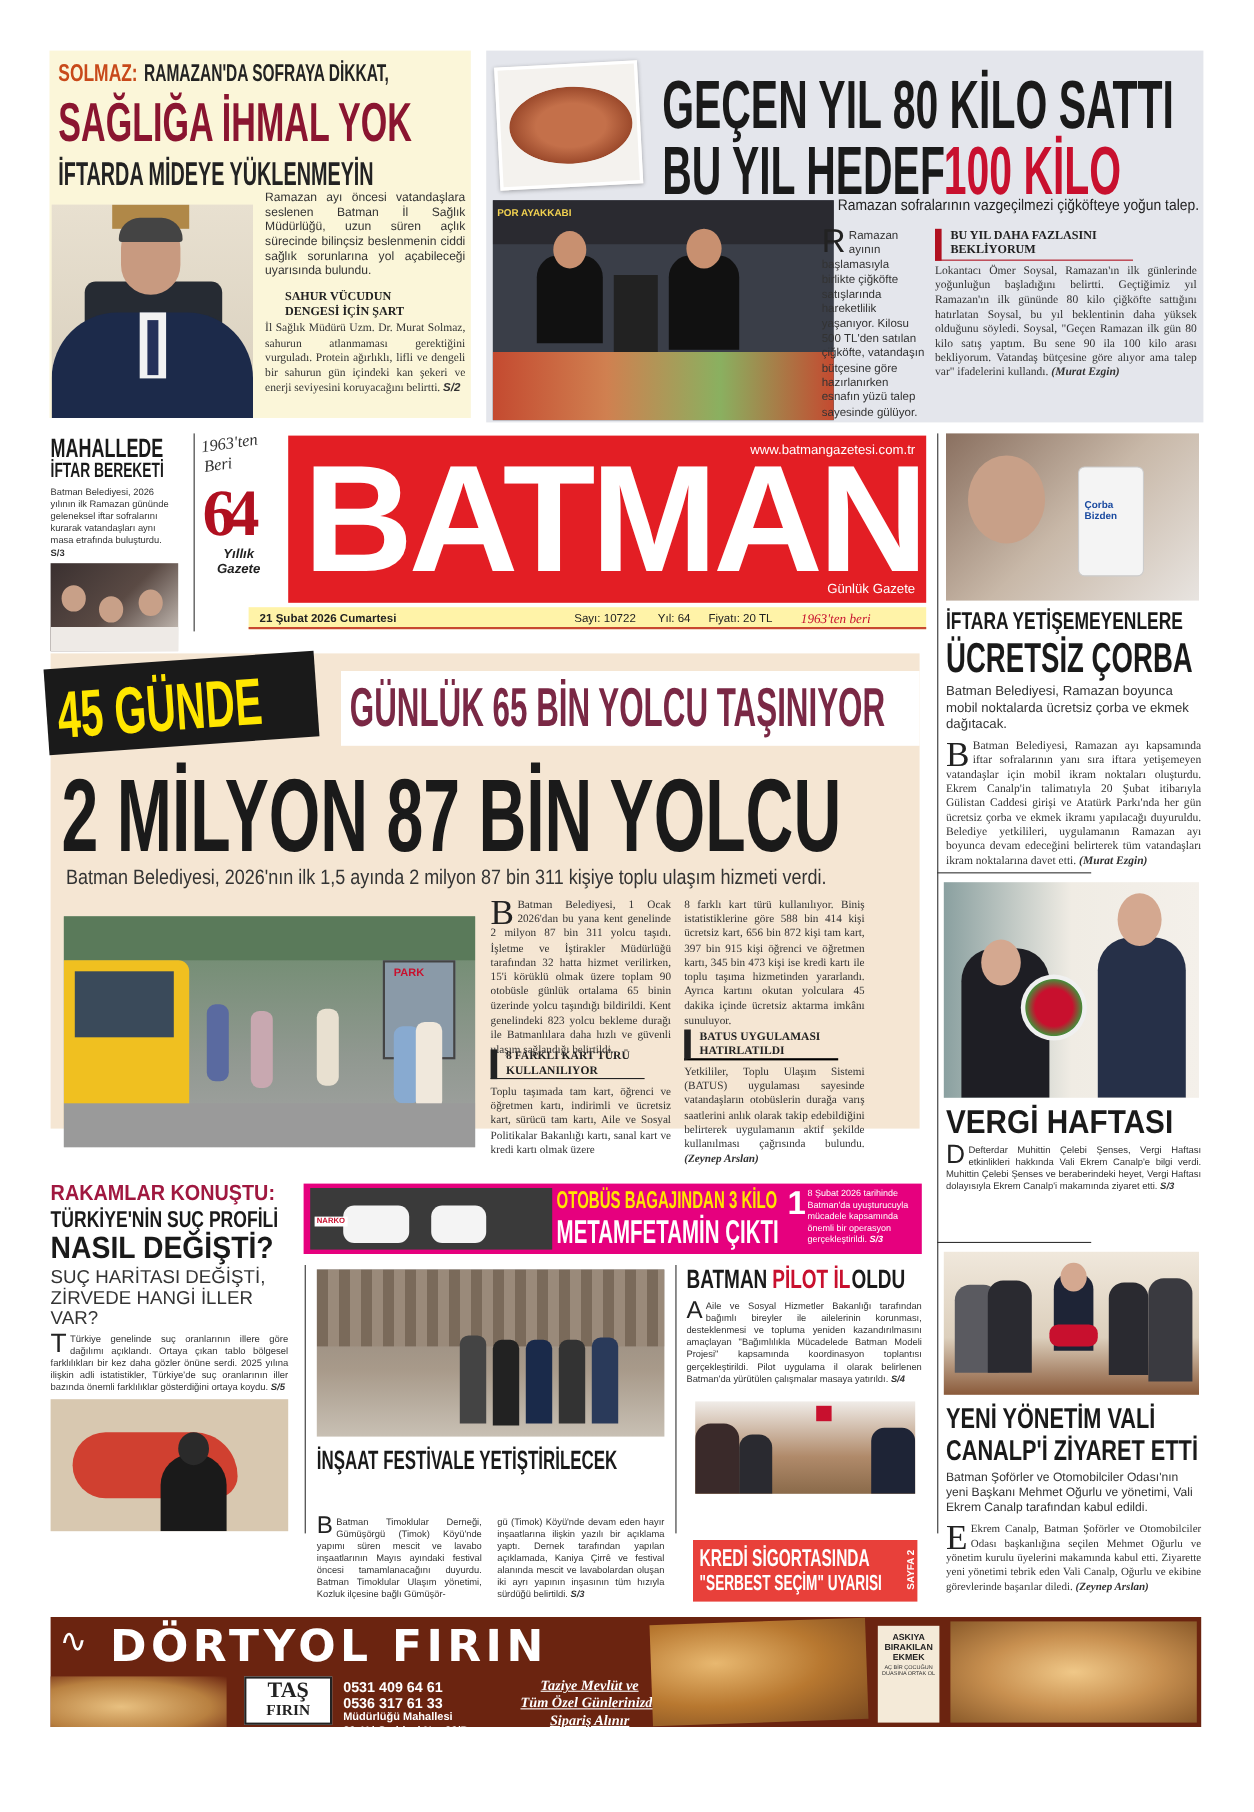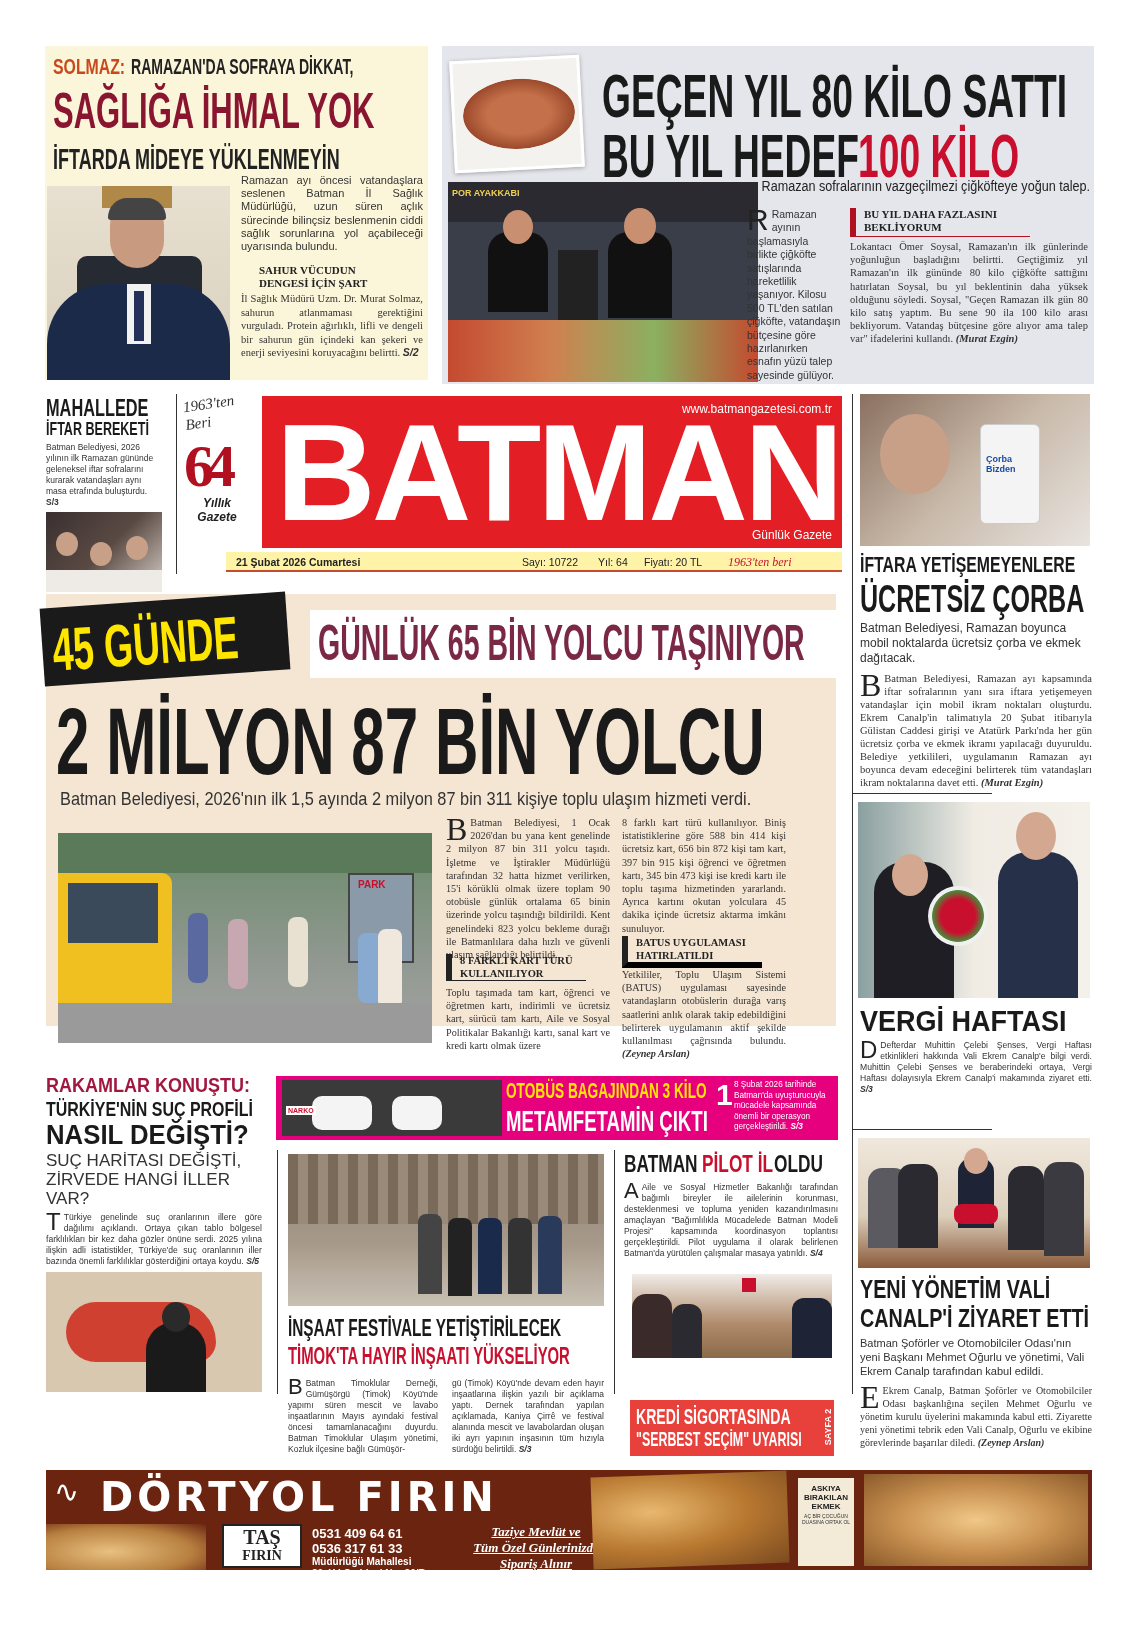--- a/index.html
+++ b/index.html
@@ -171,41 +171,41 @@
   <div class="abs body-text" style="left:400px;top:222px;width:164px;font-size:10.2px;line-height:13.2px;">
     <span class="dropcap-serif">B</span>
     <span>Batman Belediyesi, 1 Ocak 2026'dan bu yana kent genelinde 2 milyon 87 bin 311 yolcu taşıdı. İşletme ve İştirakler Müdürlüğü tarafından 32 hatta hizmet verilirken, 15'i körüklü olmak üzere toplam 90 otobüsle günlük ortalama 65 binin üzerinde yolcu taşındığı bildirildi. Kent genelindeki 823 yolcu bekleme durağı ile Batmanlılara daha hızlı ve güvenli ulaşım sağlandığı belirtildi.</span>
   </div>
   <div class="abs bar-mark-dark" style="left:400px;top:360px;width:140px;border-bottom:1px solid #222;">
     <div class="sub-head" style="font-size:10.5px;">8 FARKLI KART TÜRÜ KULLANILIYOR</div>
   </div>
   <div class="abs body-text" style="left:400px;top:392px;width:164px;font-size:10.2px;line-height:13.2px;">Toplu taşımada tam kart, öğrenci ve öğretmen kartı, indirimli ve ücretsiz kart, sürücü tam kartı, Aile ve Sosyal Politikalar Bakanlığı kartı, sanal kart ve kredi kartı olmak üzere</div>
 
   <div class="abs body-text" style="left:576px;top:222px;width:164px;font-size:10.2px;line-height:13.2px;">8 farklı kart türü kullanılıyor. Biniş istatistiklerine göre 588 bin 414 kişi ücretsiz kart, 656 bin 872 kişi tam kart, 397 bin 915 kişi öğrenci ve öğretmen kartı, 345 bin 473 kişi ise kredi kartı ile toplu taşıma hizmetinden yararlandı. Ayrıca kartını okutan yolculara 45 dakika içinde ücretsiz aktarma imkânı sunuluyor.</div>
-  <div class="abs bar-mark-dark" style="left:576px;top:342px;width:140px;border-bottom:6px solid #000000;">
+  <div class="abs bar-mark-dark" style="left:576px;top:342px;width:140px;border-bottom:2px solid #000000;">
     <div class="sub-head" style="font-size:10.5px;">BATUS UYGULAMASI HATIRLATILDI</div>
   </div>
   <div class="abs body-text" style="left:576px;top:374px;width:164px;font-size:10.2px;line-height:13.2px;">
     <span>Yetkililer, Toplu Ulaşım Sistemi (BATUS) uygulaması sayesinde vatandaşların otobüslerin durağa varış saatlerini anlık olarak takip edebildiğini belirterek uygulamanın aktif şekilde kullanılması çağrısında bulundu.</span>
     <b><i>(Zeynep Arslan)</i></b>
   </div>
 </div>
 
 <div class="abs photo" style="left:858px;top:802px;width:232px;height:196px;background:linear-gradient(90deg,#8aa0a0,#f0ece4 50%,#f4f0ea);">
   <div class="abs" style="left:16px;top:60px;width:80px;height:136px;background:#1e1e24;border-radius:30px 30px 0 0;"></div>
   <div class="abs" style="left:34px;top:52px;width:36px;height:42px;background:#d4a890;border-radius:50%;"></div>
   <div class="abs" style="left:70px;top:84px;width:60px;height:60px;background:radial-gradient(#c8102e 40%,#4a8a3a 60%,#f0f0f0 62%);border-radius:50%;"></div>
   <div class="abs" style="left:140px;top:50px;width:80px;height:146px;background:#263048;border-radius:30px 30px 0 0;"></div>
   <div class="abs" style="left:158px;top:10px;width:40px;height:48px;background:#d4a890;border-radius:50%;"></div>
 </div>
 <div class="abs" style="left:860px;top:1004px;width:232px;">
   <div><span class="cond" style="font-size:30px;color:#1a1a1a;transform:scaleX(0.9);">VERGİ HAFTASI</span></div>
   <div class="sans-body" style="font-size:8.6px;line-height:11px;margin-top:2px;">
     <span class="dropcap" style="font-size:24px;line-height:20px;">D</span>
-    <span>Defterdar Muhittin Çelebi Şenses, Vergi Haftası etkinlikleri hakkında Vali Ekrem Canalp'e bilgi verdi. Muhittin Çelebi Şenses ve beraberindeki ortaya, Vergi Haftası dolayısıyla Ekrem Canalp'i makamında ziyaret etti.</span>
+    <span>Defterdar Muhittin Çelebi Şenses, Vergi Haftası etkinlikleri hakkında Vali Ekrem Canalp'e bilgi verdi. Muhittin Çelebi Şenses ve beraberindeki heyet, Vergi Haftası dolayısıyla Ekrem Canalp'i makamında ziyaret etti.</span>
     <b><i>S/3</i></b>
   </div>
 </div>
 <div class="hline" style="left:852px;top:1129px;width:140px;"></div>
 
 <div class="abs photo" style="left:858px;top:1138px;width:232px;height:130px;background:linear-gradient(#f0e8dc,#dccfbc 60%,#8a5a3a);">
   <div class="abs" style="left:100px;top:20px;width:36px;height:70px;background:#1e2436;border-radius:14px 14px 0 0;"></div>
   <div class="abs" style="left:106px;top:10px;width:24px;height:26px;background:#d4a890;border-radius:50%;"></div>
   <div class="abs" style="left:96px;top:66px;width:44px;height:20px;background:#c8102e;border-radius:8px;"></div>
   <div class="abs" style="left:10px;top:30px;width:40px;height:80px;background:#5a5a60;border-radius:14px 14px 0 0;"></div>
@@ -264,21 +264,20 @@
 <div class="abs photo" style="left:288px;top:1154px;width:316px;height:152px;background:linear-gradient(#8a8078,#a89a8a 60%,#c8c0b4);">
   <div class="abs" style="left:0;top:0;width:316px;height:70px;background:repeating-linear-gradient(90deg,#7a6a5a 0 10px,#9a8a7a 10px 20px);"></div>
   <div class="abs" style="left:130px;top:60px;width:24px;height:80px;background:#444;border-radius:8px 8px 0 0;"></div>
   <div class="abs" style="left:160px;top:64px;width:24px;height:78px;background:#222;border-radius:8px 8px 0 0;"></div>
   <div class="abs" style="left:190px;top:64px;width:24px;height:76px;background:#1a2a4a;border-radius:8px 8px 0 0;"></div>
   <div class="abs" style="left:220px;top:64px;width:24px;height:76px;background:#333;border-radius:8px 8px 0 0;"></div>
   <div class="abs" style="left:250px;top:62px;width:24px;height:78px;background:#2a3a5a;border-radius:8px 8px 0 0;"></div>
 </div>
 <div class="abs" style="left:288px;top:1314px;width:316px;">
   <div><span class="cond" style="font-size:24px;color:#1a1a1a;transform:scaleX(0.64);">İNŞAAT FESTİVALE YETİŞTİRİLECEK</span></div>
-  <div><span class="cond" style="font-size:24px;color:#c8102e;transform:scaleX(0.62);">TİMOK'TA HAYIR İNŞAATI YÜKSELİYOR</span></div>
 </div>
 <div class="abs sans-body" style="left:288px;top:1378px;width:150px;font-size:8.5px;line-height:11px;">
   <span class="dropcap" style="font-size:22px;line-height:18px;">B</span>
   <span>Batman Timoklular Derneği, Gümüşörgü (Timok) Köyü'nde yapımı süren mescit ve lavabo inşaatlarının Mayıs ayındaki festival öncesi tamamlanacağını duyurdu. Batman Timoklular Ulaşım yönetimi, Kozluk ilçesine bağlı Gümüşör-</span>
 </div>
 <div class="abs sans-body" style="left:452px;top:1378px;width:152px;font-size:8.5px;line-height:11px;">
   <span>gü (Timok) Köyü'nde devam eden hayır inşaatlarına ilişkin yazılı bir açıklama yaptı. Dernek tarafından yapılan açıklamada, Kaniya Çirrê ve festival alanında mescit ve lavabolardan oluşan iki ayrı yapının inşasının tüm hızıyla sürdüğü belirtildi.</span>
   <b><i>S/3</i></b>
 </div>
 

